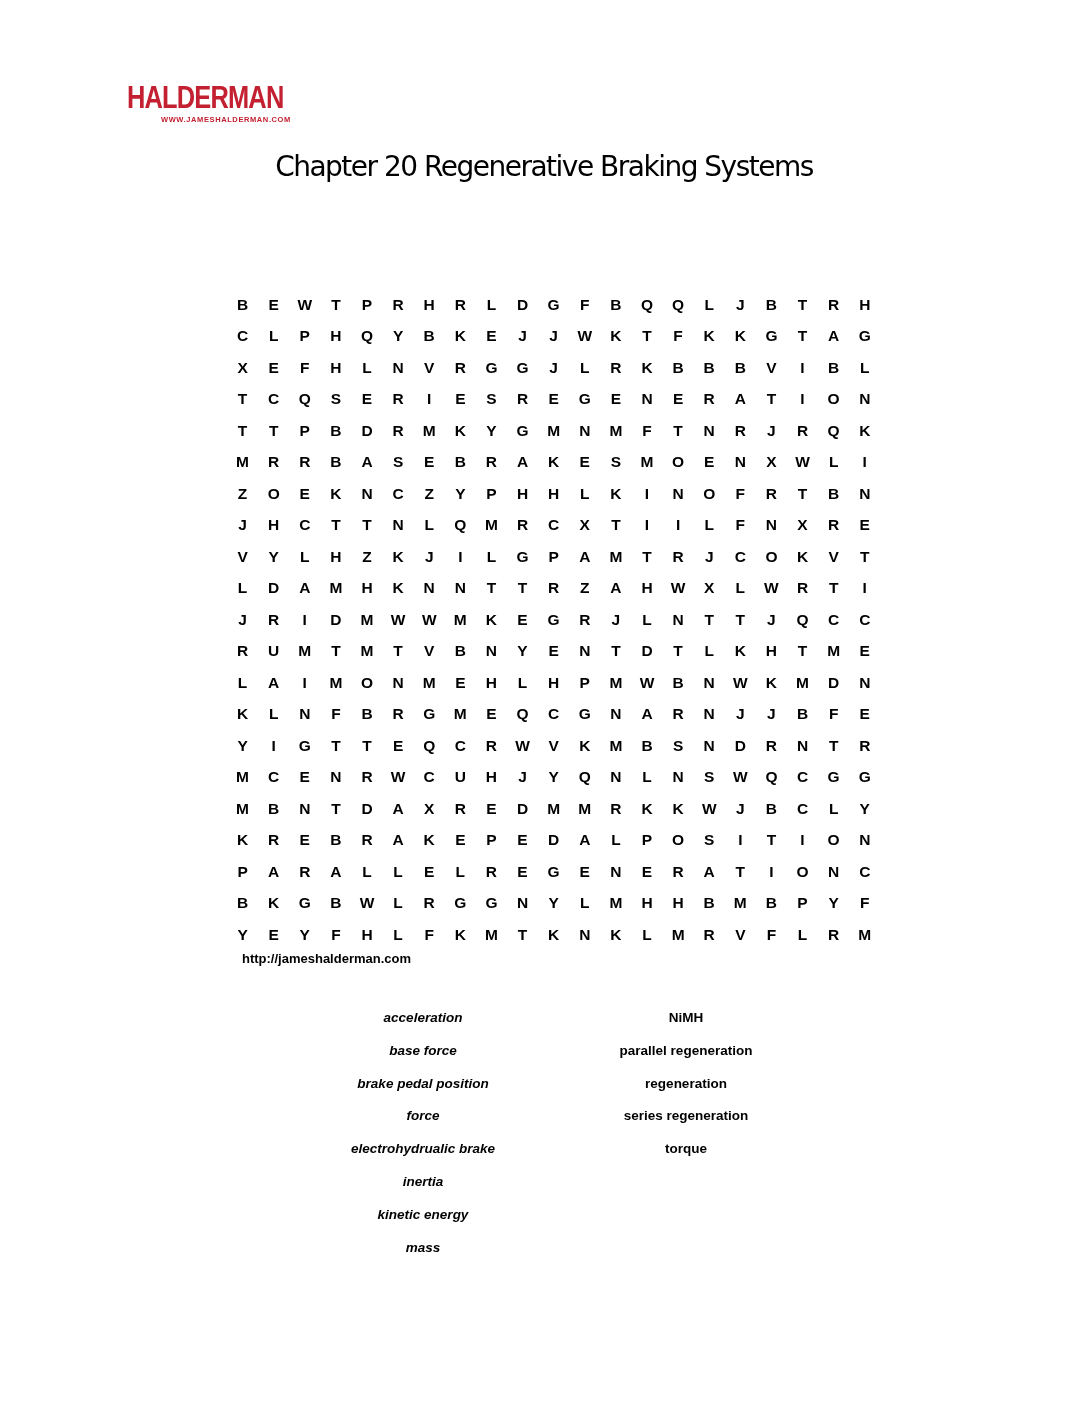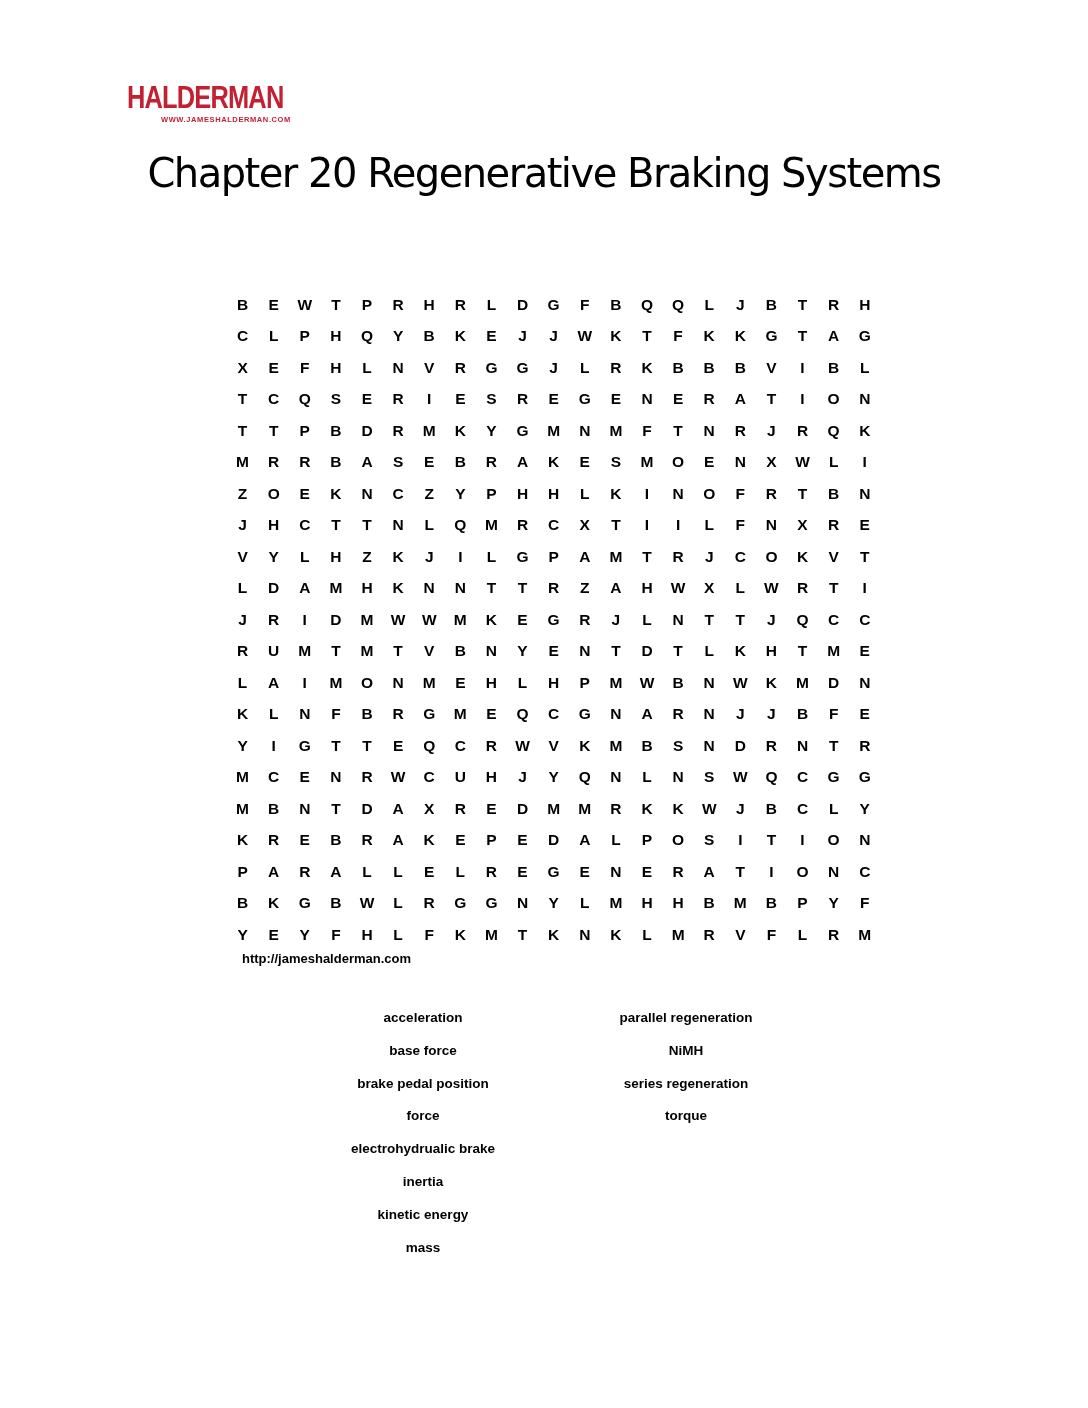--- a/index.html
+++ b/index.html
@@ -37,21 +37,21 @@
 
   
   .title {
     position: absolute;
     left: 0; top: 150px;
     width: 100%;
     margin: 0;
     text-align: center;
     font-family: "DejaVu Sans", sans-serif;
     font-weight: 400;
-    font-size: 40px;
+    font-size: 28px;
     letter-spacing: -1.5px;
     color: #000;
   }
 
   
   .grid {
     position: absolute;
     left: 227px;
     top: 289px;
   }
@@ -78,21 +78,21 @@
     color: #000;
   }
 
   
   .words {
     position: absolute;
     top: 1002px;
     width: 320px;
     text-align: center;
   }
-  .words-left  { left: 263px; }
+  .words-left  { left: 263px; font-style: italic; }
   .words-right { left: 526px; }
   .word {
     height: 32.8px;
     line-height: 32.8px;
     font-family: "Liberation Sans", sans-serif;
     font-weight: 700;
     font-size: 13.5px;
     color: #000;
     white-space: nowrap;
   }
@@ -602,19 +602,20 @@
       <div class="word">base force</div>
       <div class="word">brake pedal position</div>
       <div class="word">force</div>
       <div class="word">electrohydrualic brake</div>
       <div class="word">inertia</div>
       <div class="word">kinetic energy</div>
       <div class="word">mass</div>
     </div>
 
   <div class="words words-right" id="words-right">
+      <div class="word">NiMH</div>
       <div class="word">parallel regeneration</div>
-      <div class="word">NiMH</div>
+      <div class="word">regeneration</div>
       <div class="word">series regeneration</div>
       <div class="word">torque</div>
     </div>
 
 </div>
 
 </body></html>

